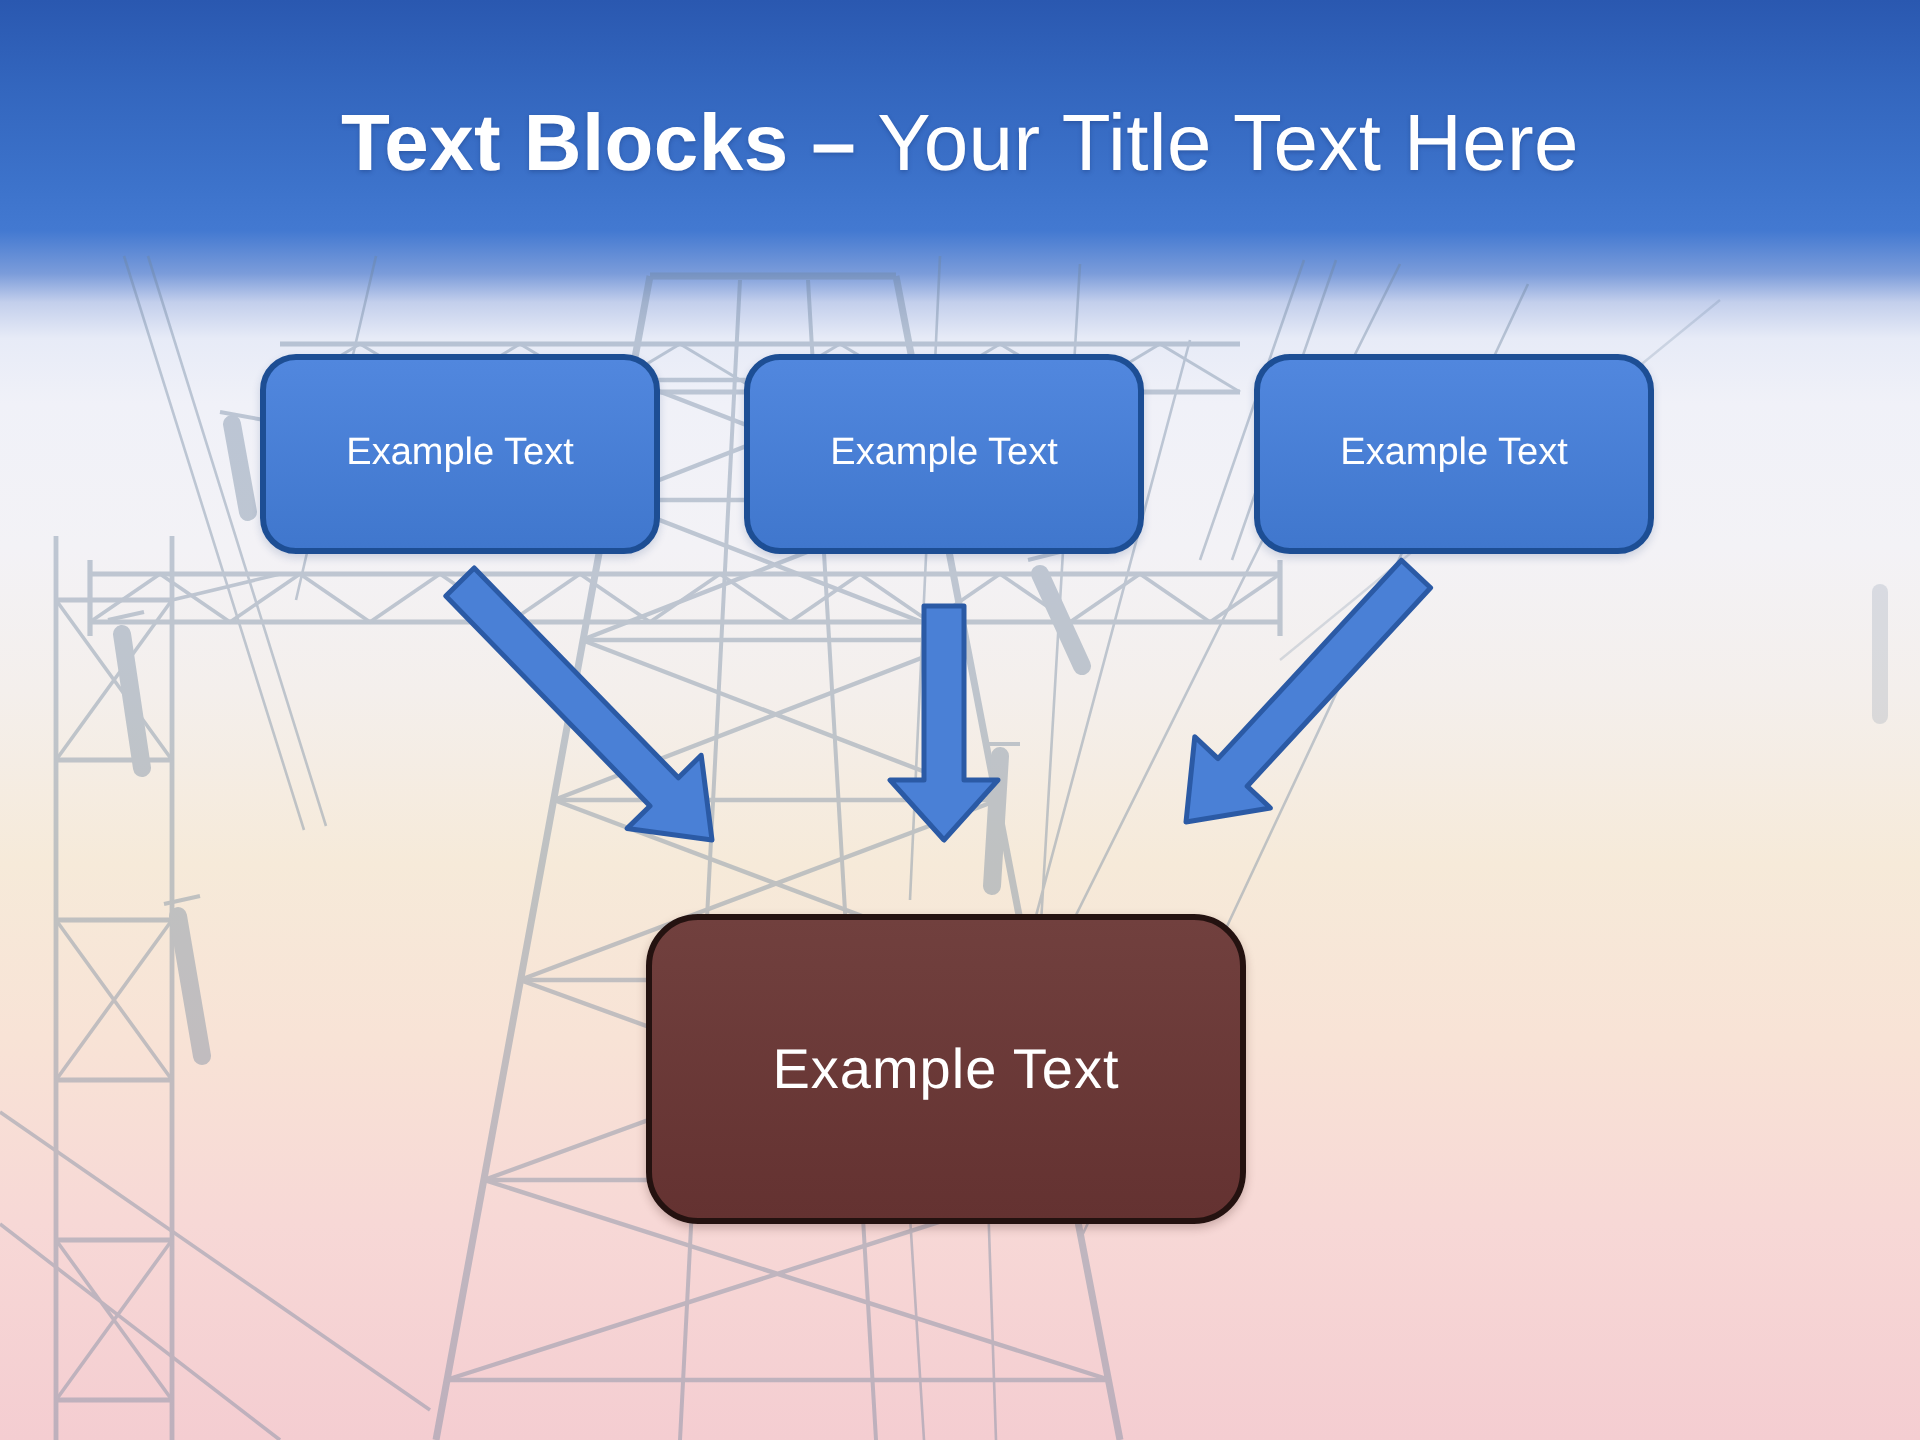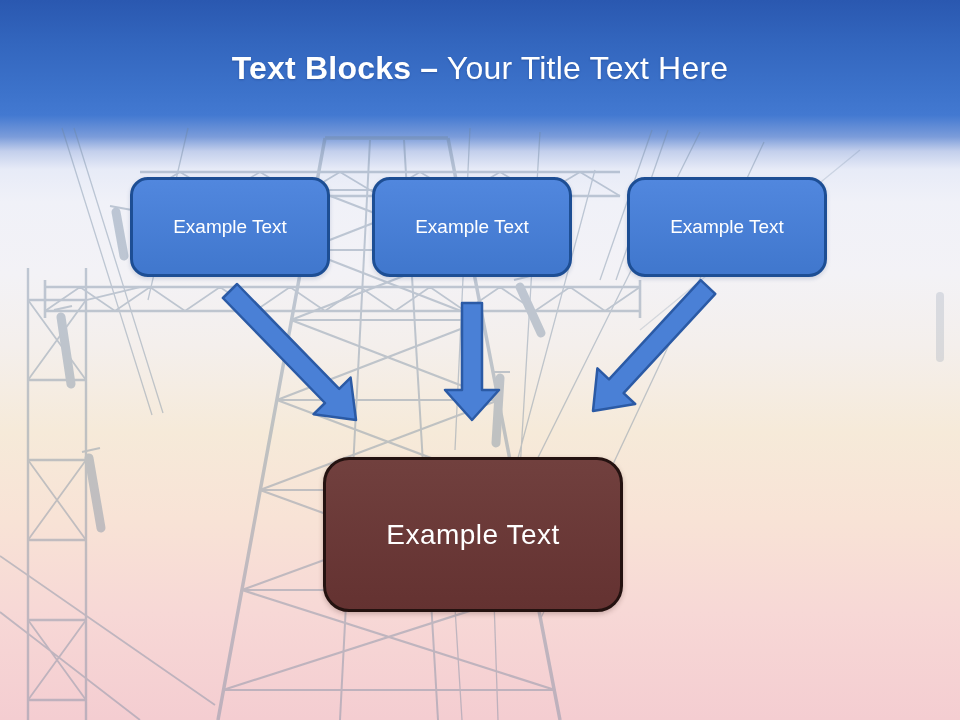--- a/index.html
+++ b/index.html
@@ -8,21 +8,21 @@
     font-family:"Liberation Sans",sans-serif;
     background:linear-gradient(180deg,
       #2a58b0 0%, #3366be 6%, #3d73cb 13%, #4379d1 16%,
       #7b9cda 19%, #c3cfec 21%, #e7ebf7 23.5%, #f0f1f8 28%,
       #f3f2f6 38%, #f4efec 48%, #f6ead9 60%, #f8e3d6 72%,
       #f7d8d6 85%, #f4cdd1 100%);
   }
   .bg-svg{position:absolute;left:0;top:0;width:960px;height:720px;}
   .title{
     position:absolute;left:0;right:0;top:50px;text-align:center;
-    color:#ffffff;font-size:32px;font-weight:400;letter-spacing:.2px;
+    color:#ffffff;font-size:40px;font-weight:400;letter-spacing:.2px;
     text-shadow:0 1px 2px rgba(20,50,110,.35);
   }
   .title .t-bold{font-weight:700;}
   .block{
     position:absolute;top:177px;width:200px;height:100px;box-sizing:border-box;
     background:linear-gradient(180deg,#5187de,#4077cd);
     border:3px solid #1d4e94;border-radius:18px;
     display:flex;align-items:center;justify-content:center;
     color:#ffffff;font-size:19px;
     box-shadow:0 2px 4px rgba(30,60,120,.18);

